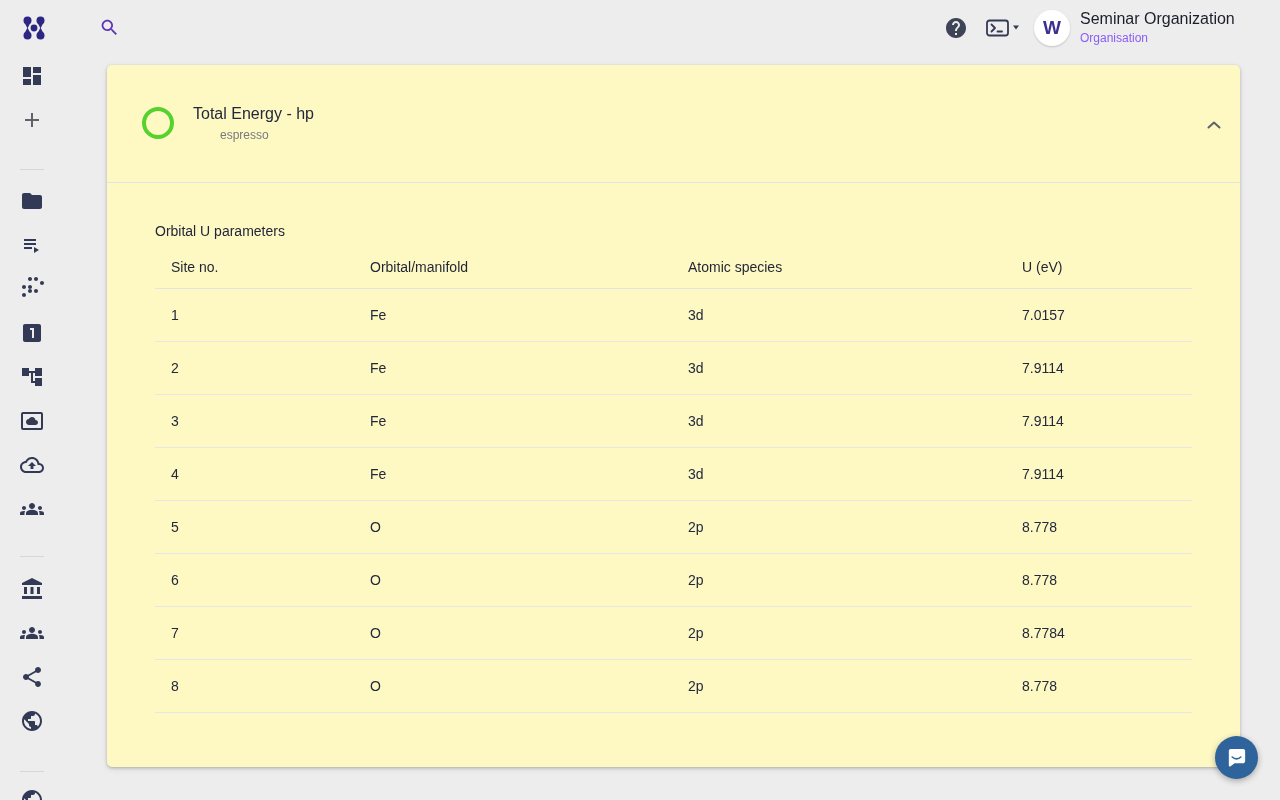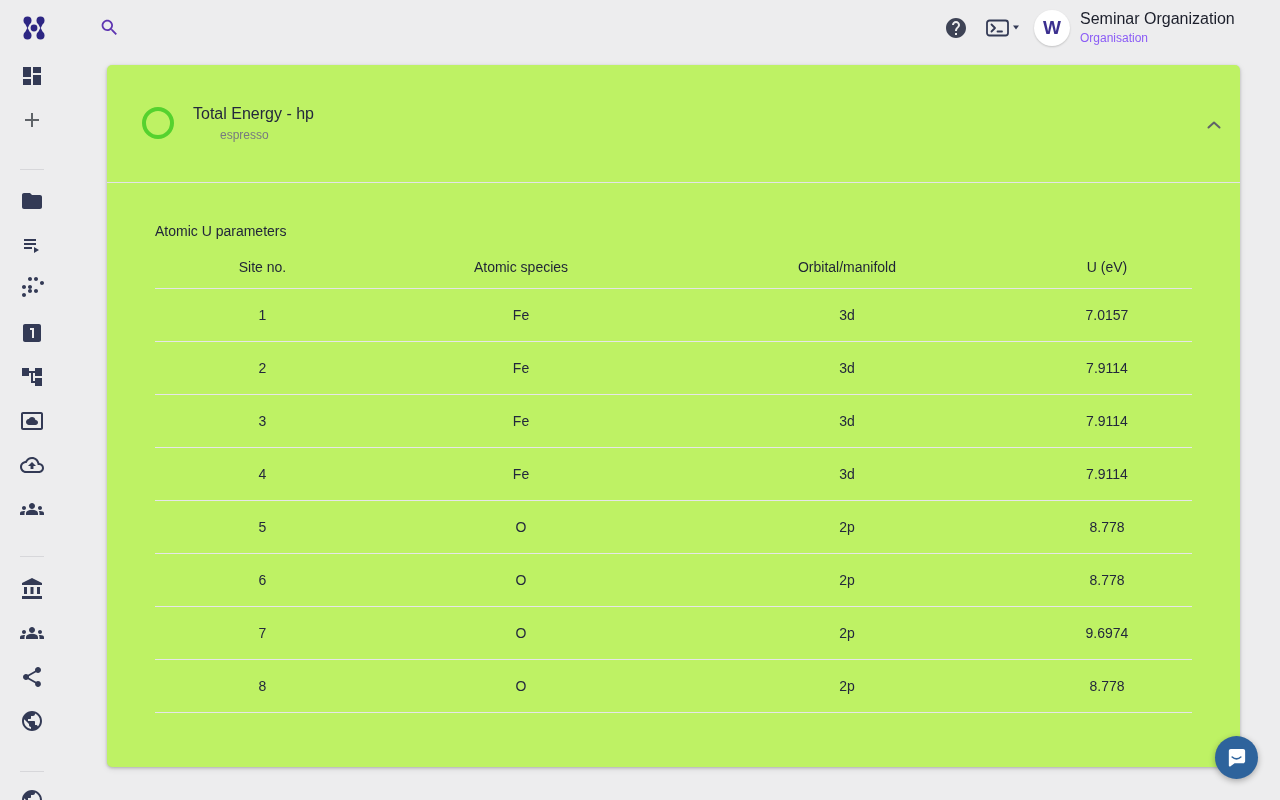--- a/index.html
+++ b/index.html
@@ -19,33 +19,33 @@
   .orgbox { position:absolute; left:1080px; top:8px; cursor:pointer; }
   .org-name { font-size:16px; font-weight:500; color:#1c1f2b; line-height:21px; }
   .org-sub  { font-size:12px; color:#8b5cf6; line-height:15px; margin-top:2px; }
 
   
   .sidebar { position:absolute; left:0; top:56px; width:64px; height:744px; }
   .side-item { position:absolute; left:20px; width:24px; height:24px; cursor:pointer; }
   .side-div { position:absolute; left:20px; width:24px; height:1px; background:#d7d7da; }
 
   
-  .card { position:absolute; left:107px; top:65px; width:1133px; height:702px; background:#bef264;
+  .card { position:absolute; left:107px; top:65px; width:1133px; height:702px; background:#fef9c3;
     border-radius:5px; box-shadow:0 1px 3px rgba(0,0,0,.2), 0 2px 6px rgba(0,0,0,.1);padding-left:48px; }
   .card-head { position:absolute; left:0; top:0; width:100%; height:117px; }
   .status-ring { position:absolute; left:35px; top:42px; width:32px; height:32px;
     border:4px solid #55d22e; border-radius:50%; }
   .card-title { position:absolute; left:86px; top:38px; font-size:16px; color:#23283c; line-height:22px; }
   .card-sub   { position:absolute; left:86px; top:62px; font-size:12px; color:#77797f; line-height:16px;margin-left:27px; }
   .collapse-btn { position:absolute; left:1095px; top:48px; width:24px; height:24px; cursor:pointer; }
   .head-divider { position:absolute; left:0; top:117px; width:100%; height:1px; background:#e4e4e7; }
 
   .section-title { position:absolute; left:48px; top:158px; font-size:14px; color:#22263a; }
 
-  .table { position:absolute; left:48px; top:180px; width:1037px;text-align:center; }
+  .table { position:absolute; left:48px; top:180px; width:1037px; }
   .thead, .trow { display:grid; grid-template-columns:199px 318px 334px 1fr; align-items:center; }
   .thead { height:44px; border-bottom:1px solid #e4e4e7; }
   .thead > div { padding-left:16px; font-size:14px; font-weight:500; color:#1f2436; }
   .trow { height:53px; border-bottom:1px solid #e6e6e9; }
   .trow > div { padding-left:16px; font-size:14px; color:#23283c; }
 
   
   .chat-btn { position:absolute; right:22px; bottom:21px; width:43px; height:43px; border-radius:50%;
     background:#2e639c; box-shadow:0 2px 6px rgba(0,0,0,.3); display:flex; align-items:center;
     justify-content:center; cursor:pointer; }
@@ -194,27 +194,27 @@
     <div class="card-title">Total Energy - hp</div>
     <div class="card-sub">espresso</div>
     <div class="collapse-btn">
       <svg width="24" height="24" viewBox="0 0 24 24">
         <path d="M6.5 14.5 L12 9.5 L17.5 14.5" fill="none" stroke="#5f6368" stroke-width="2" stroke-linecap="round" stroke-linejoin="round"></path>
       </svg>
     </div>
     <div class="head-divider"></div>
   </div>
 
-  <div class="section-title">Atomic U parameters</div>
+  <div class="section-title">Orbital U parameters</div>
 
   <div class="table">
     <div class="thead">
       <div>Site no.</div>
+      <div>Orbital/manifold</div>
       <div>Atomic species</div>
-      <div>Orbital/manifold</div>
       <div>U (eV)</div>
     </div>
     <div>
         <div class="trow">
           <div>1</div>
           <div>Fe</div>
           <div>3d</div>
           <div>7.0157</div>
         </div>
         <div class="trow">
@@ -244,21 +244,21 @@
         <div class="trow">
           <div>6</div>
           <div>O</div>
           <div>2p</div>
           <div>8.778</div>
         </div>
         <div class="trow">
           <div>7</div>
           <div>O</div>
           <div>2p</div>
-          <div>9.6974</div>
+          <div>8.7784</div>
         </div>
         <div class="trow">
           <div>8</div>
           <div>O</div>
           <div>2p</div>
           <div>8.778</div>
         </div>
       </div>
   </div>
 </div>

